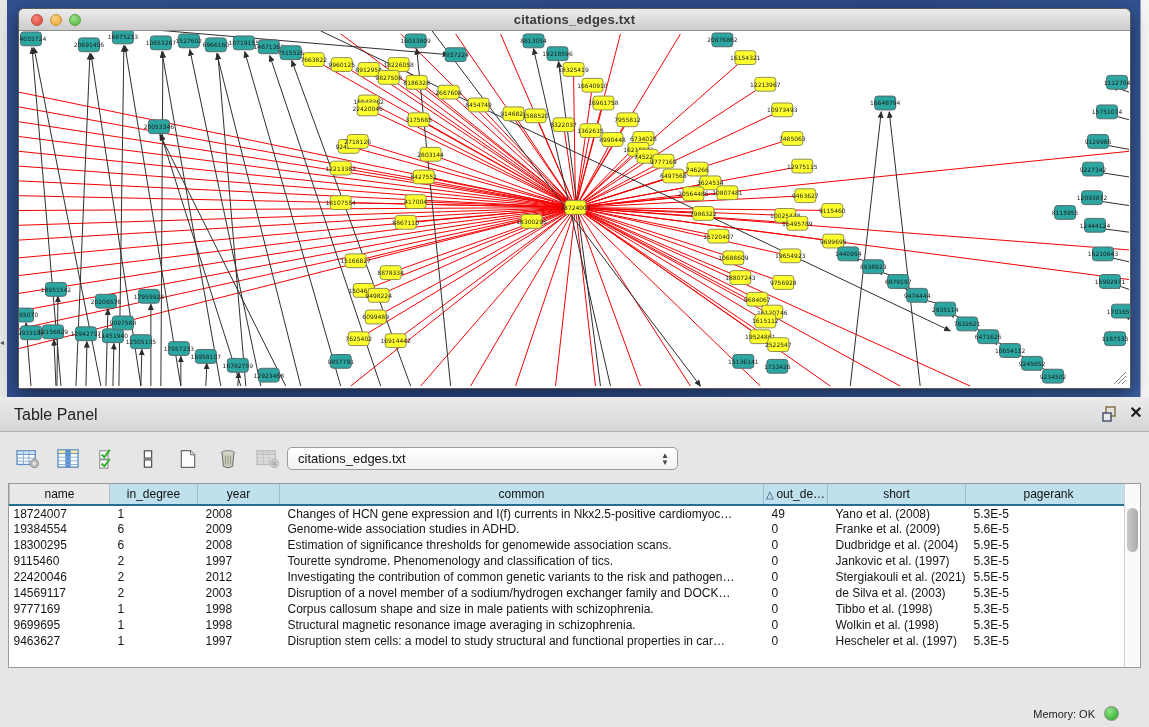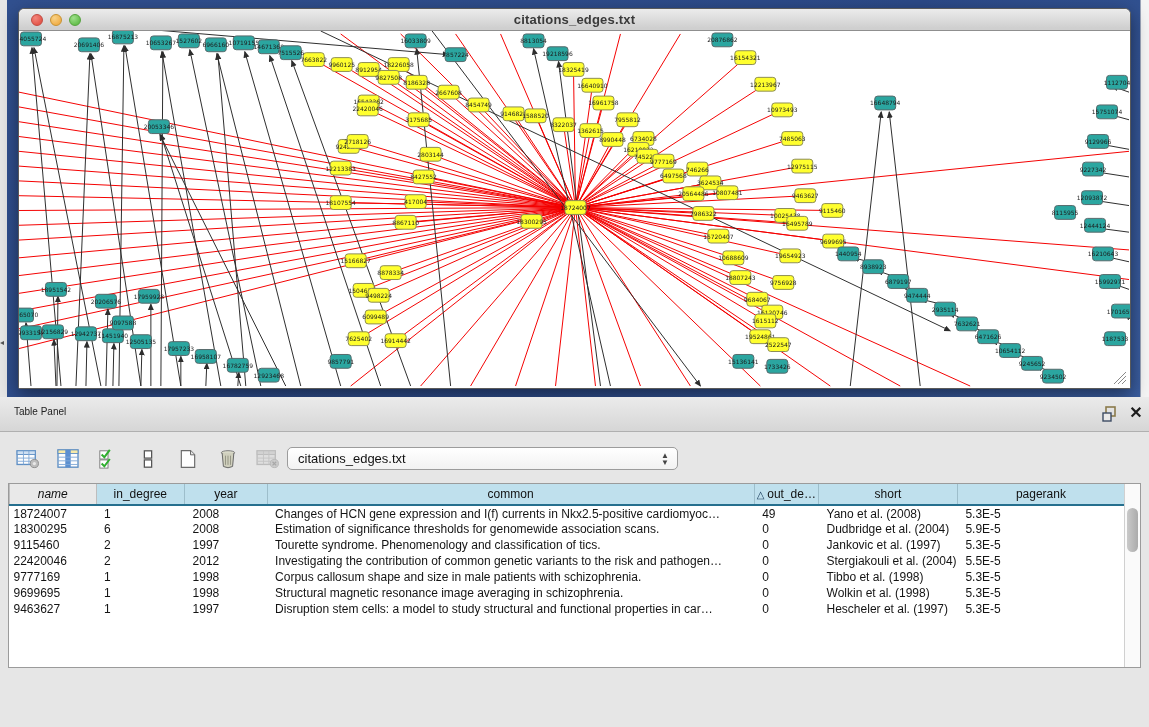--- a/index.html
+++ b/index.html
@@ -34,21 +34,21 @@
   .e-blk { stroke:#2d2d2d; stroke-width:1; }
   .n-t { fill:#2ba6a0; stroke:#57696b; stroke-width:1; }
   .n-y { fill:#ffff2e; stroke:#8d8d55; stroke-width:1; }
   .n-lbl { font-family:"DejaVu Sans",sans-serif; font-size:6px; fill:#1c1c1c; text-anchor:middle; }
   #resize-grip { right:3px; bottom:3px; width:16px; height:16px; }
 
   
   #table-panel { left:0; top:397px; width:1149px; height:330px; background:#E6E6E6; }
   #tp-header { left:0; top:0; width:1149px; height:35px;
     background:linear-gradient(#ebebeb,#d6d6d6); border-bottom:1px solid #b0b0b0; }
-  #tp-title { left:14px; top:9px; font-size:10px; color:#222; }
+  #tp-title { left:14px; top:9px; font-size:16px; color:#222; }
   #tp-float { left:1101px; top:8px; width:19px; height:18px; cursor:pointer; }
   #tp-close { left:1128px; top:7px; width:16px; height:18px; font-size:16px; font-weight:bold;
     color:#1c1c1c; cursor:pointer; line-height:18px; text-align:center; }
 
   #tp-toolbar { left:14px; top:46px; height:32px; display:flex; align-items:center; gap:12px; }
   .tbtn { width:28px; height:28px; display:flex; align-items:center; justify-content:center; cursor:pointer; }
   .fx { font-family:"Liberation Serif",serif; font-style:italic; font-weight:bold; font-size:15px; color:#222; }
   #tp-combo { left:287px; top:50px; width:391px; height:23px; background:linear-gradient(#ffffff,#f2f2f2);
     border:1px solid #9c9c9c; border-radius:5px; display:flex; align-items:center; cursor:pointer; }
   #tp-combo-label { flex:1; padding-left:10px; font-size:13px; color:#111; }
@@ -839,38 +839,47 @@
 
   <div class="abs" id="tp-combo">
     <span id="tp-combo-label">citations_edges.txt</span>
     <span id="combo-arrows">▲<br>▼</span>
   </div>
 
   <div class="abs" id="tbl-wrap">
     <table>
       <thead>
           <tr id="tbl-head-row">
-            <th class="hdr-gray" style="width: 86px; font-style: italic;">name</th>
+            <th class="hdr-gray" style="width: 100px;">name</th>
             <th style="width: 88px;">in_degree</th>
             <th style="width: 82px;">year</th>
             <th style="width: 484px;">common</th>
             <th style="width: 64px;"><span class="sort-tri">△ </span>out_de…</th>
             <th style="width: 138px;">short</th>
             <th style="width: 166px; text-align: center;">pagerank</th>
           </tr>
         </thead>
       <tbody id="tbl-body">
           <tr>
             <td class="c-name">18724007</td>
             <td>1</td>
             <td>2008</td>
             <td>Changes of HCN gene expression and I(f) currents in Nkx2.5-positive cardiomyoc…</td>
             <td>49</td>
             <td>Yano et al. (2008)</td>
             <td>5.3E-5</td>
+          </tr>
+          <tr>
+            <td class="c-name">19384554</td>
+            <td>6</td>
+            <td>2009</td>
+            <td>Genome-wide association studies in ADHD.</td>
+            <td>0</td>
+            <td>Franke et al. (2009)</td>
+            <td>5.6E-5</td>
           </tr>
           <tr>
             <td class="c-name">18300295</td>
             <td>6</td>
             <td>2008</td>
             <td>Estimation of significance thresholds for genomewide association scans.</td>
             <td>0</td>
             <td>Dudbridge et al. (2004)</td>
             <td>5.9E-5</td>
           </tr>
@@ -882,22 +891,31 @@
             <td>0</td>
             <td>Jankovic et al. (1997)</td>
             <td>5.3E-5</td>
           </tr>
           <tr>
             <td class="c-name">22420046</td>
             <td>2</td>
             <td>2012</td>
             <td>Investigating the contribution of common genetic variants to the risk and pathogen…</td>
             <td>0</td>
-            <td>Stergiakouli et al. (2004)</td>
+            <td>Stergiakouli et al. (2021)</td>
             <td>5.5E-5</td>
+          </tr>
+          <tr>
+            <td class="c-name">14569117</td>
+            <td>2</td>
+            <td>2003</td>
+            <td>Disruption of a novel member of a sodium/hydrogen exchanger family and DOCK…</td>
+            <td>0</td>
+            <td>de Silva et al. (2003)</td>
+            <td>5.3E-5</td>
           </tr>
           <tr>
             <td class="c-name">9777169</td>
             <td>1</td>
             <td>1998</td>
             <td>Corpus callosum shape and size in male patients with schizophrenia.</td>
             <td>0</td>
             <td>Tibbo et al. (1998)</td>
             <td>5.3E-5</td>
           </tr>
@@ -920,13 +938,17 @@
             <td>5.3E-5</td>
           </tr>
         </tbody>
     </table>
     <div id="tbl-scroll">
       <div id="tbl-thumb"></div>
     </div>
   </div>
 
 
+  <div class="abs" id="status-bar">
+    <span id="mem-label">Memory: OK</span>
+    <span id="mem-dot"></span>
+  </div>
 </div>
 
 </body></html>

